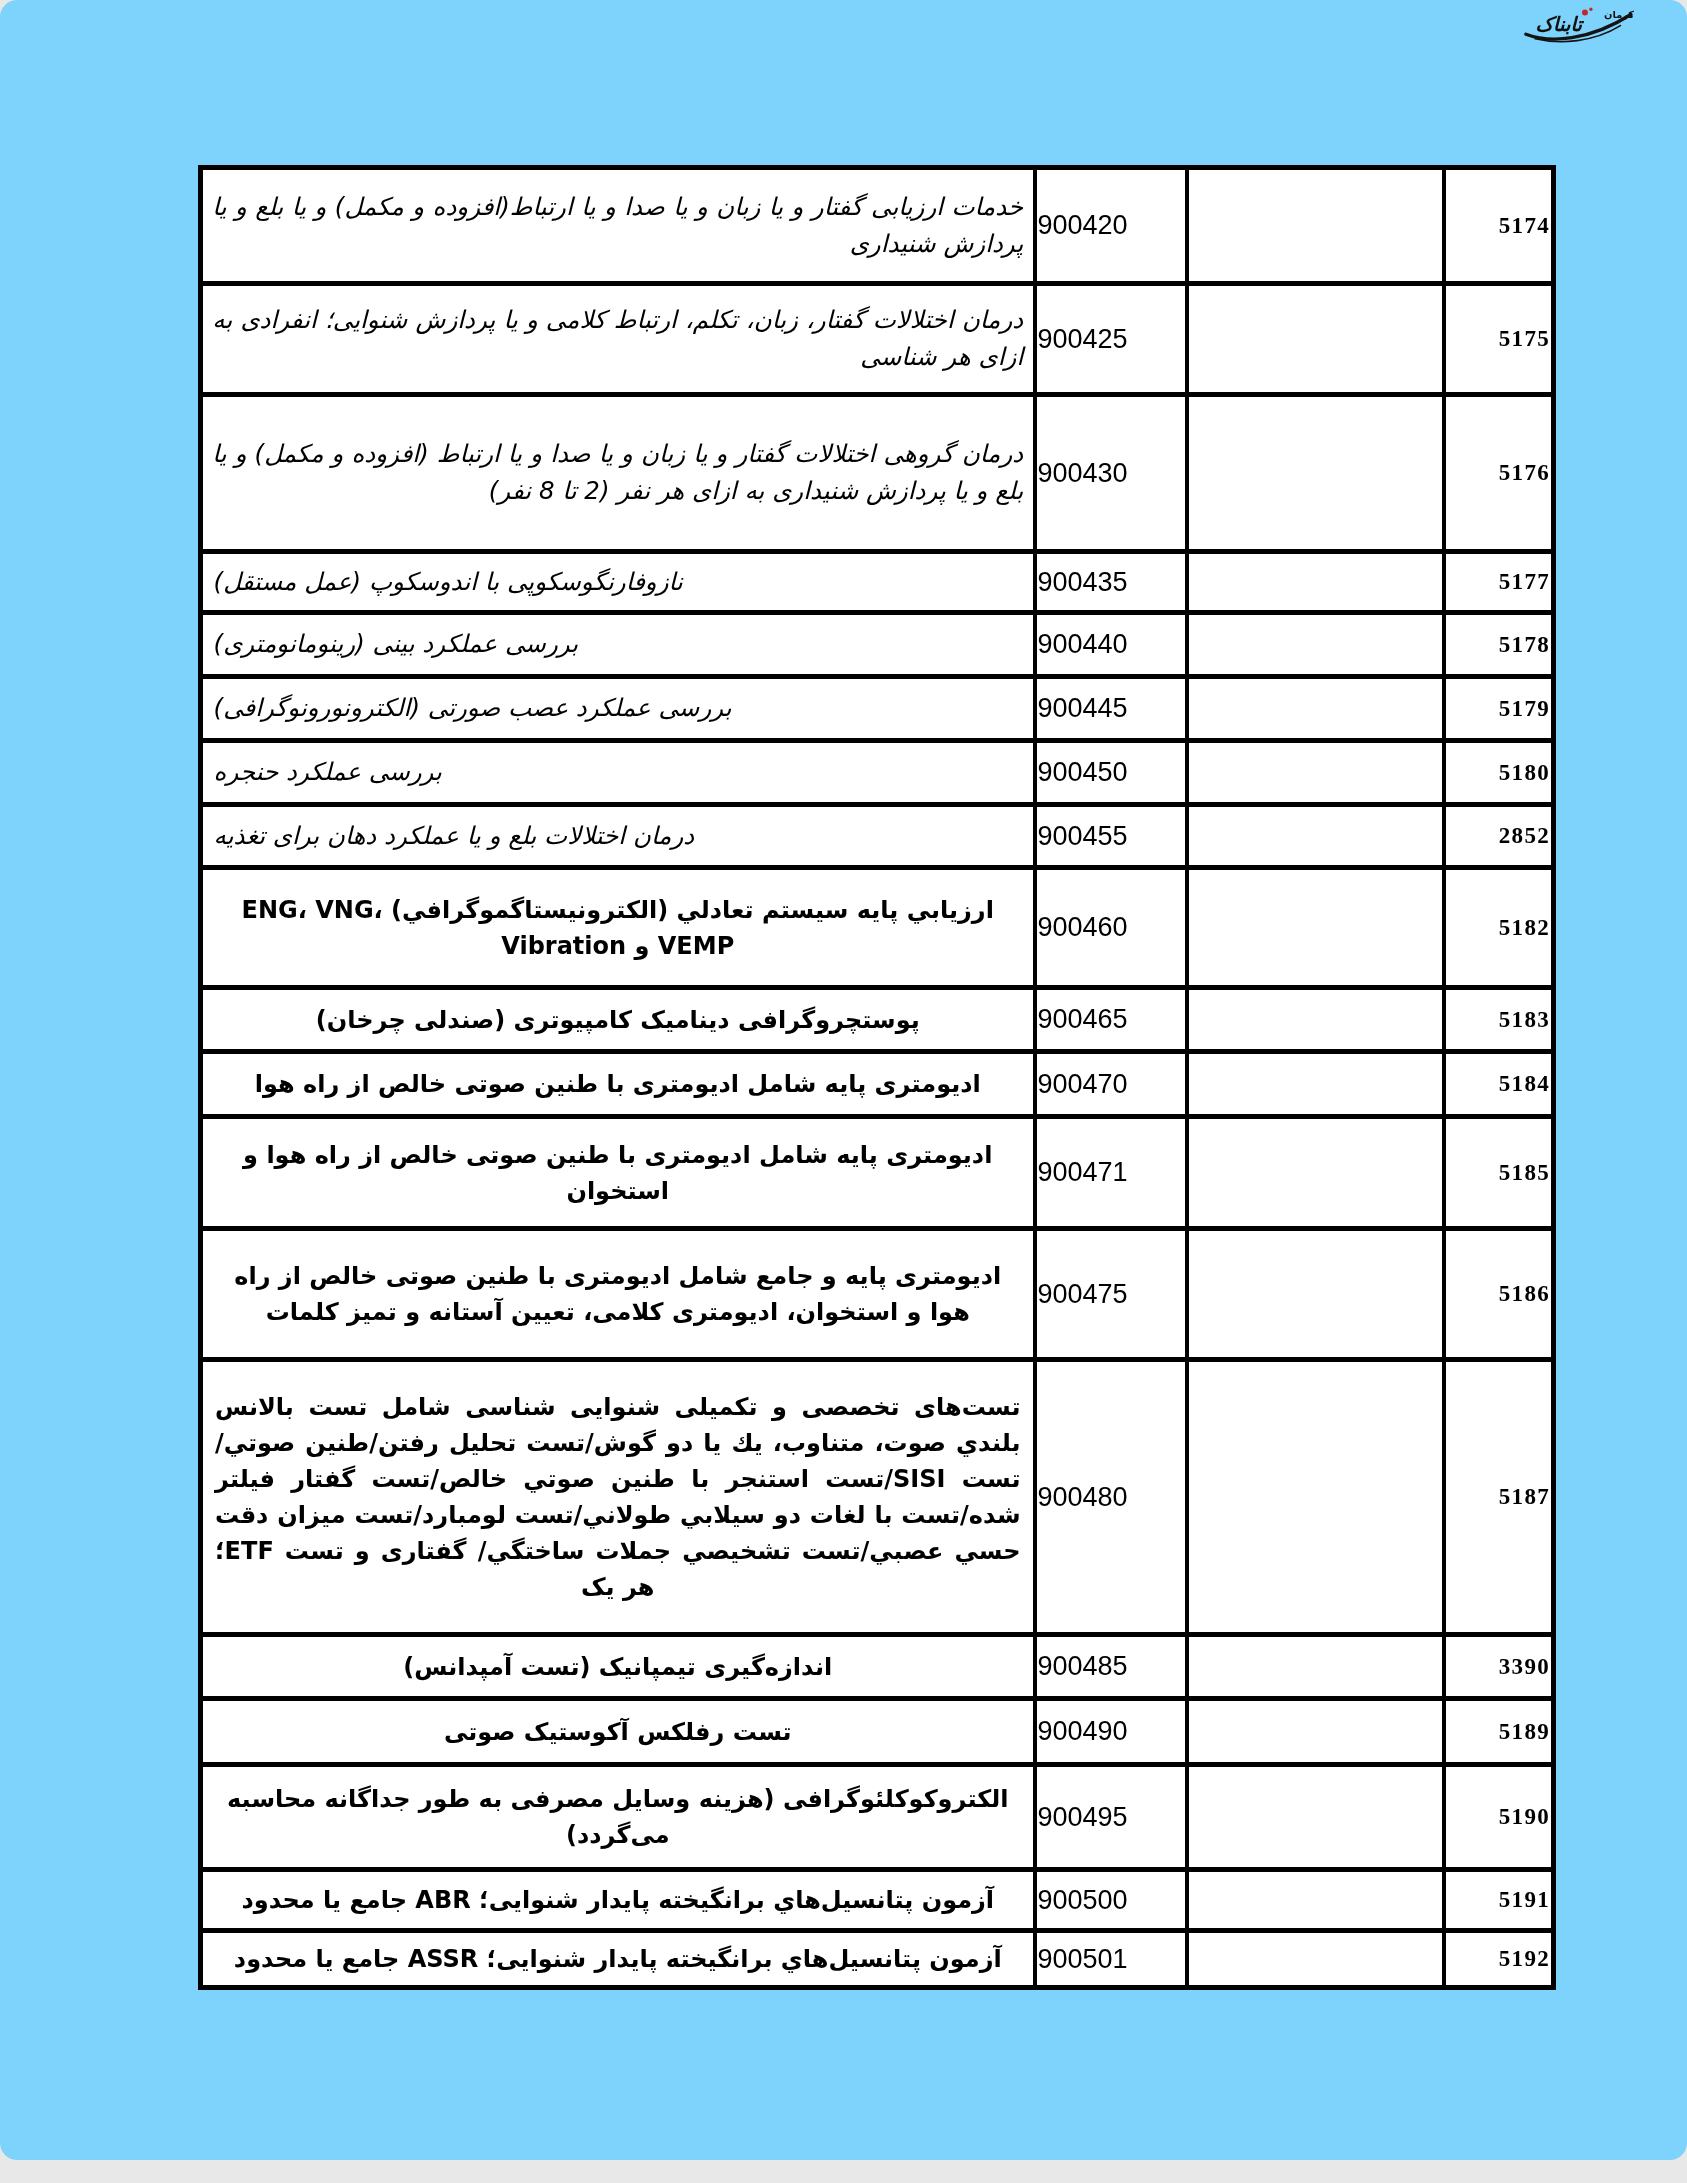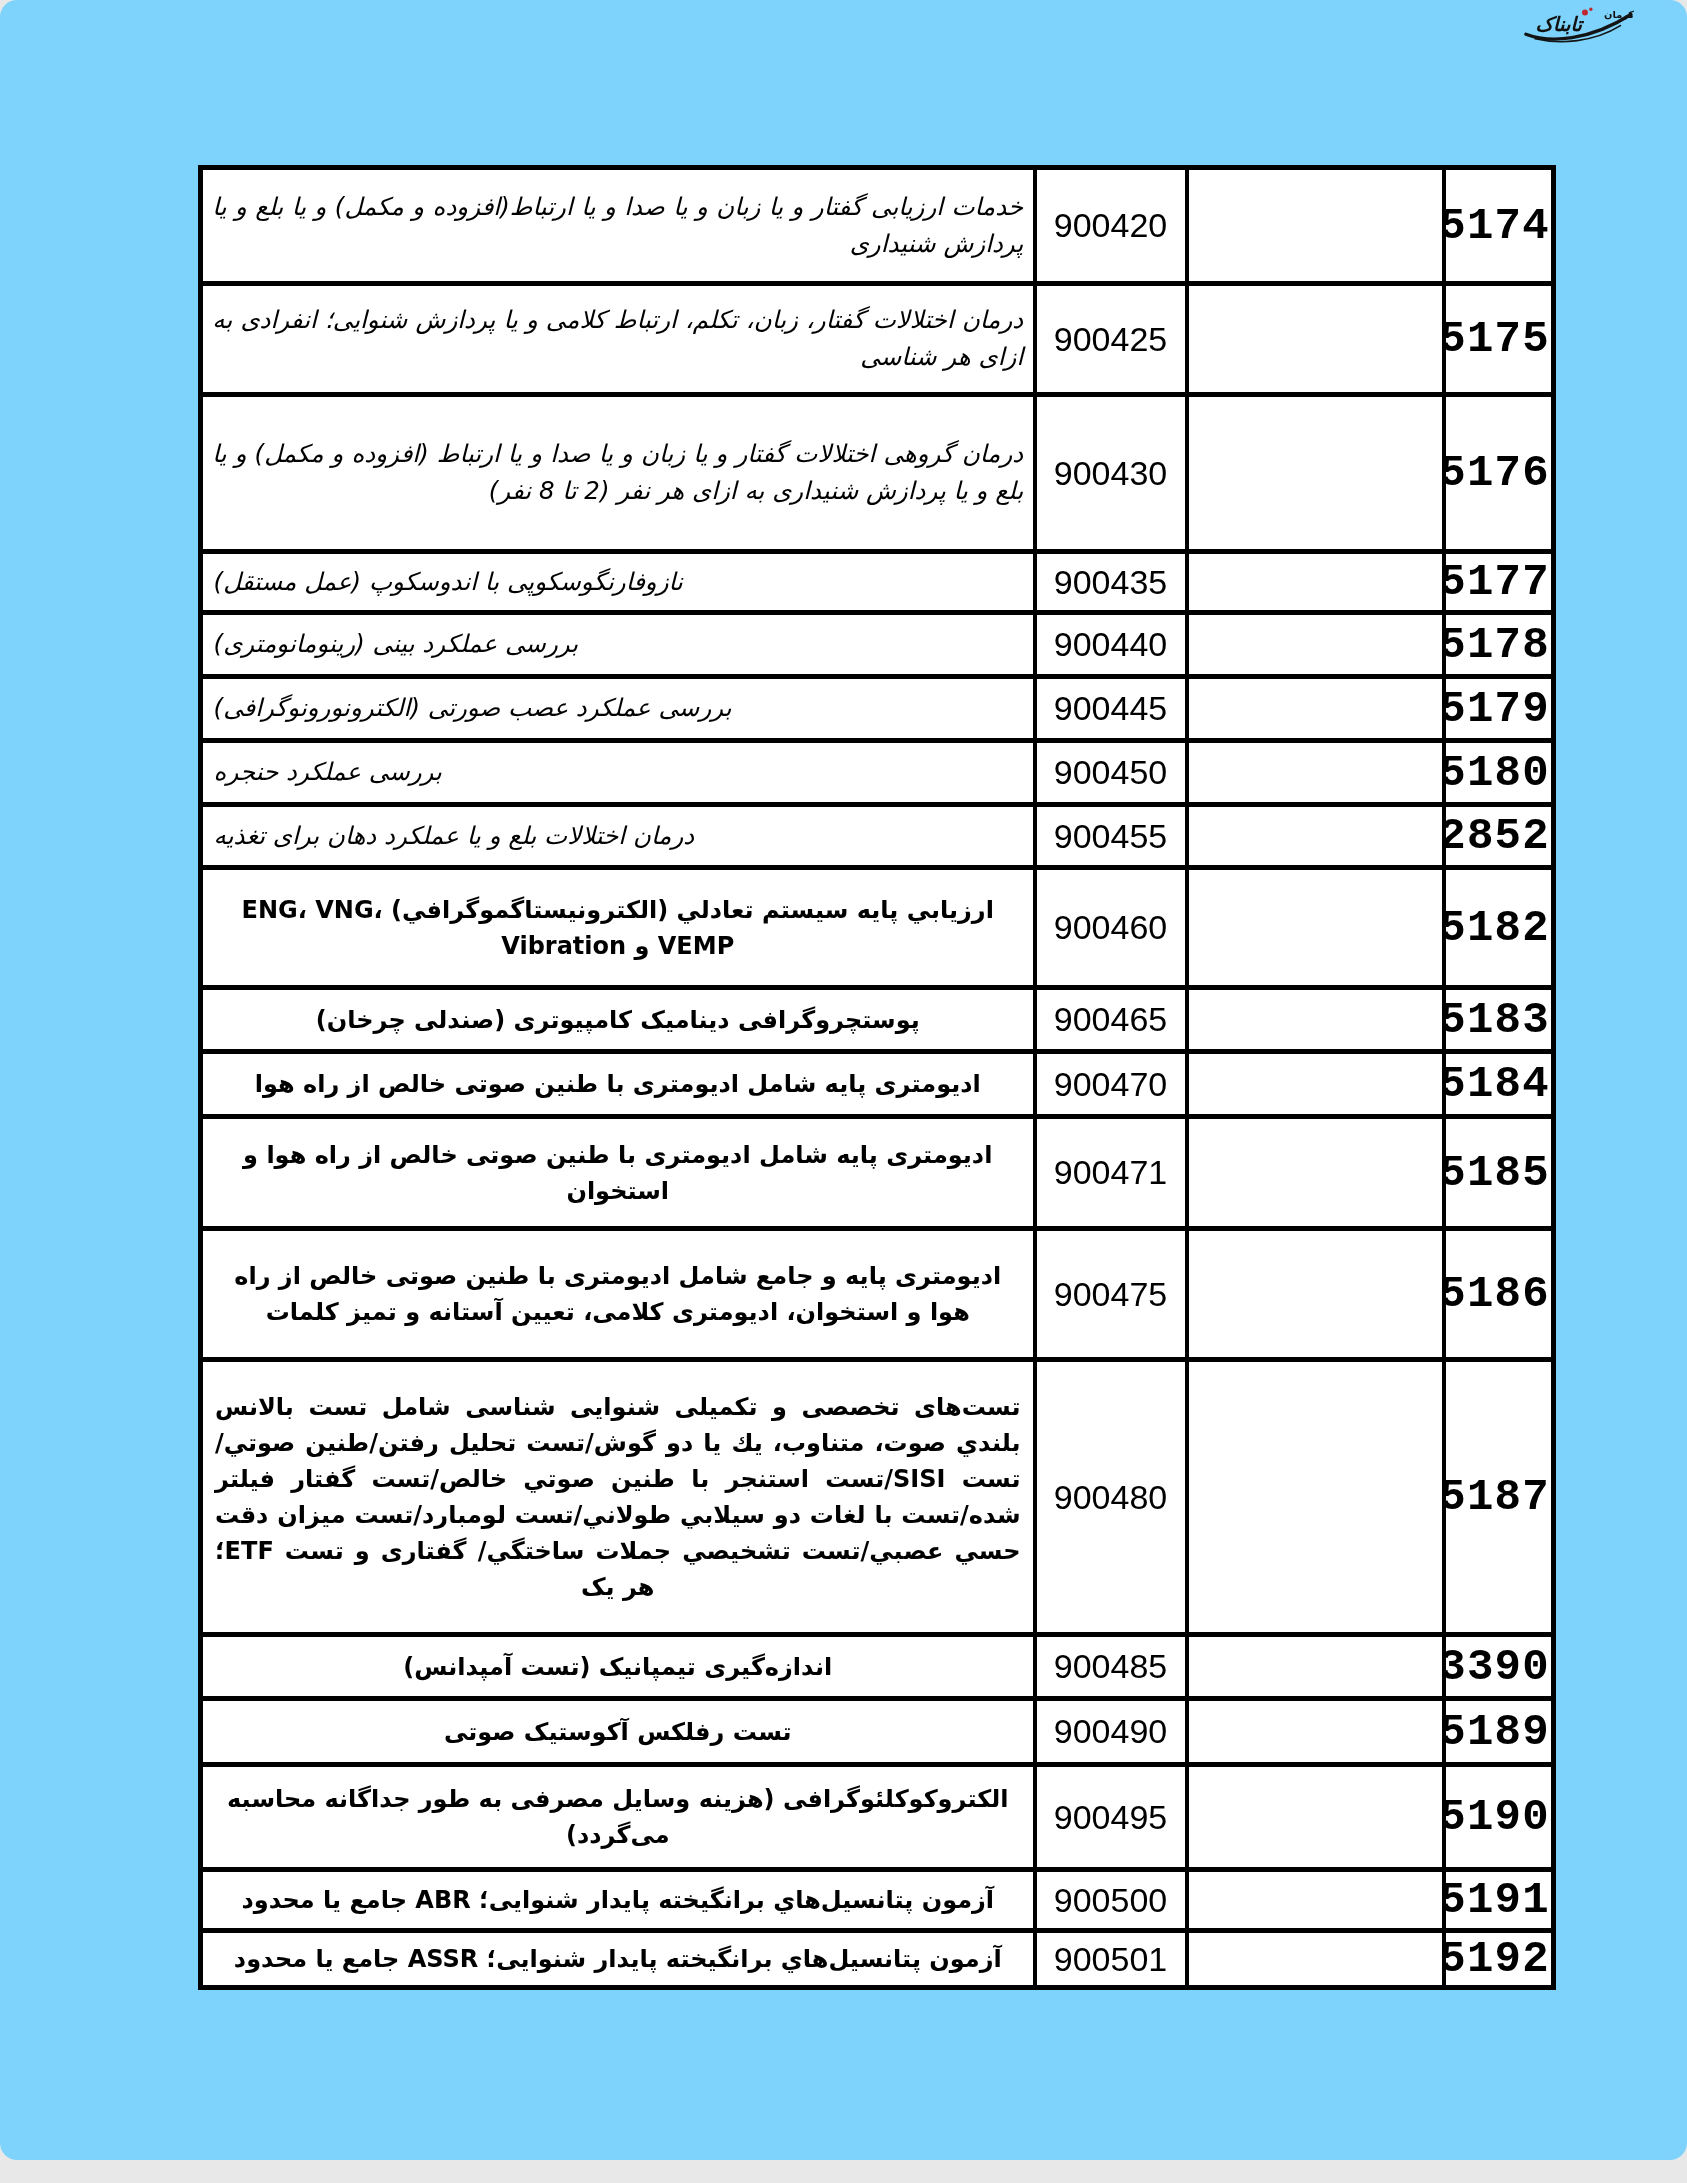--- a/index.html
+++ b/index.html
@@ -32,30 +32,29 @@
     border-bottom-width:5.3px;
     vertical-align:middle;
     overflow:hidden;
     background:#fff;
   }
   col.c-id{width:110px;}
   col.c-status{width:257px;}
   col.c-code{width:152px;}
   col.c-desc{width:834px;}
   td.id{
-    font-family:Liberation Mono, monospace;
+    font-family:Liberation Serif, serif;
     font-weight:bold;
-    font-size:44px;
-    text-align:center;
+    font-size:23px;
     letter-spacing:1.3px;
   }
   td.code{
     font-family:"Liberation Sans","DejaVu Sans",sans-serif;
-    font-size:34px;
-    text-align:center;
+    font-size:27px;
+    text-align:left;
   }
   td.st{background:#fff;}
   td.desc{line-height:1.5;}
   .d-reg{font-size:24.5px;font-weight:normal;font-style:italic;}
   .d-bold{font-size:24px;font-weight:bold;line-height:1.55;}
   .al-r{text-align:left;padding:0 10.6px;}
   .al-c{text-align:center;padding:0 8px;}
   .al-j{text-align:justify;padding:0 9.3px;}
   .al-jc{text-align:justify;text-align-last:center;padding:0 12px;}
 </style>

